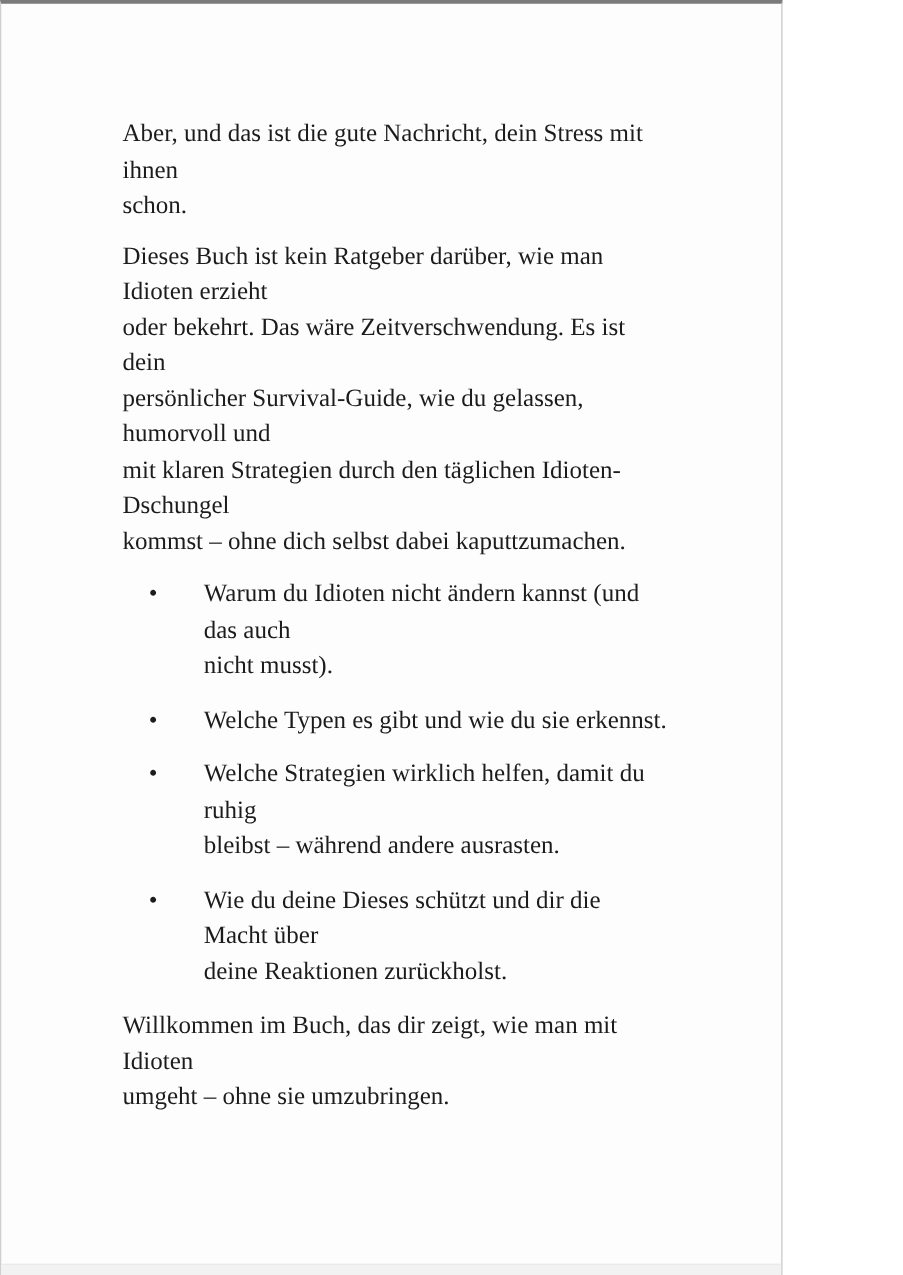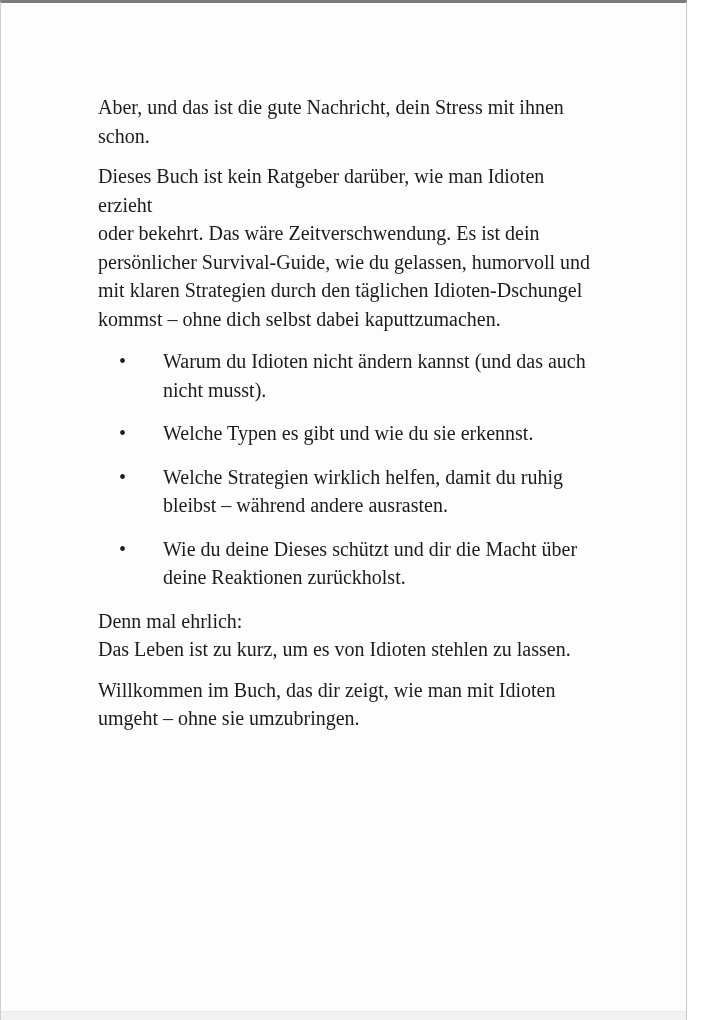--- a/index.html
+++ b/index.html
@@ -1,19 +1,19 @@
 <!DOCTYPE html>
 <html><head>
 <meta charset="utf-8">
 <style>
   * { margin: 0; padding: 0; box-sizing: border-box; }
   html, body { background: #ffffff; }
   .page {
     position: relative;
-    width: 687px;
+    width: 626px;
     height: 1020px;
     background: #fdfdfd;
     border-top: 3px solid #7b7b7b;
     border-left: 1px solid #cfcfcf;
     border-right: 1px solid #c7c7c7;
     overflow: hidden;
     font-family: "Liberation Serif", "DejaVu Serif", serif;
     color: #1c1c1c;
   }
   .content {
@@ -84,22 +84,20 @@
 bleibst – während andere ausrasten.</span>
       </li>
       <li class="bullet-item">
         <span class="bullet-marker">•</span>
         <span class="bullet-text">Wie du deine Dieses schützt und dir die Macht über
 deine Reaktionen zurückholst.</span>
       </li>
     </ul>
 
 
-    <p class="para">Denn mal ehrlich:
-Das Leben ist zu kurz, um es von Idioten stehlen zu lassen.</p>
 
     <p class="para">Willkommen im Buch, das dir zeigt, wie man mit Idioten
 umgeht – ohne sie umzubringen.</p>
 
   </div>
 
   <div class="bottom-edge"></div>
 </div>
 
 </body></html>

